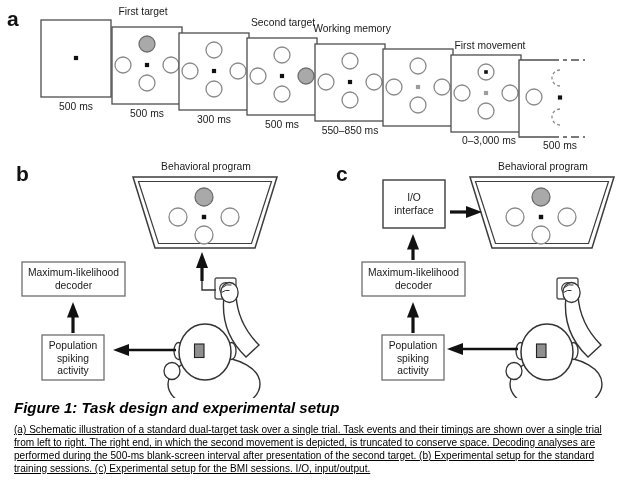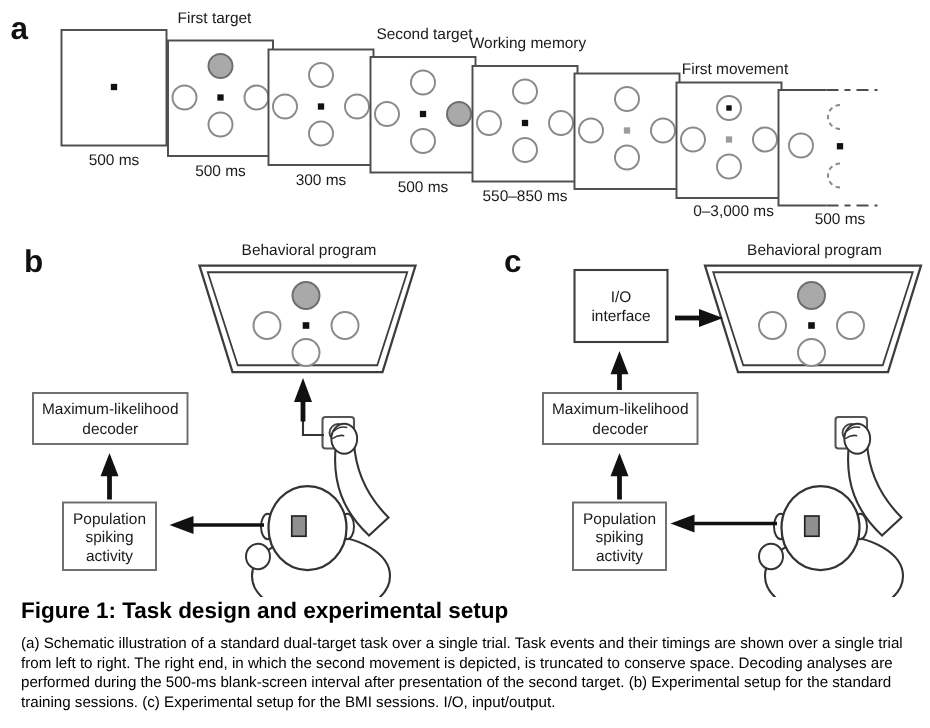--- a/index.html
+++ b/index.html
@@ -3,22 +3,22 @@
 <meta charset="utf-8">
 <style>
   html,body{margin:0;padding:0;background:#fff;}
   #page{position:relative;width:620px;height:485px;background:#ffffff;overflow:hidden;
         font-family:"Liberation Sans",sans-serif;}
   svg{display:block;}
   .svgtxt{font-family:"Liberation Sans",sans-serif;fill:#1a1a1a;}
   .lbl{font-size:10.3px;}
   .panel-letter{font-size:21px;font-weight:bold;fill:#111;}
   #caption{position:absolute;left:14px;top:399px;width:596px;}
-  #caption-title{font-size:15px;font-weight:bold;color:#000;margin:0 0 7px 0;}
-  #caption-body{font-size:10.1px;line-height:13px;color:#000;margin:0;}
+  #caption-title{font-size:15px;font-weight:bold;color:#000;margin:0 0 7px 0;font-style:italic;}
+  #caption-body{font-size:10.1px;line-height:13px;color:#000;margin:0;text-decoration:underline;}
 </style>
 </head>
 <body>
 
 <div id="page">
 
 <svg width="620" height="398" viewBox="0 0 620 398">
   <defs>
 
     <g id="screen">

